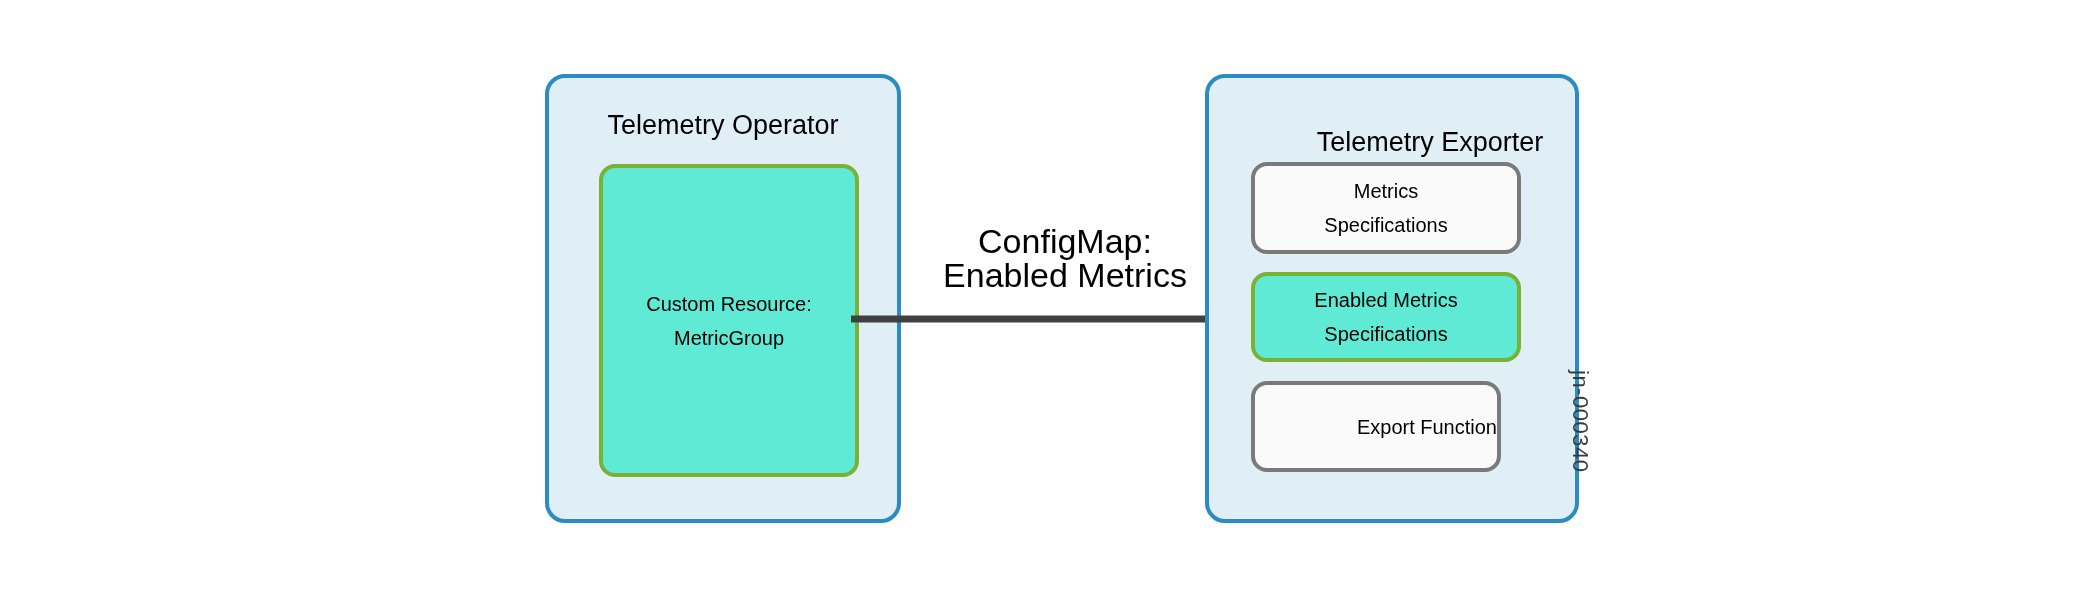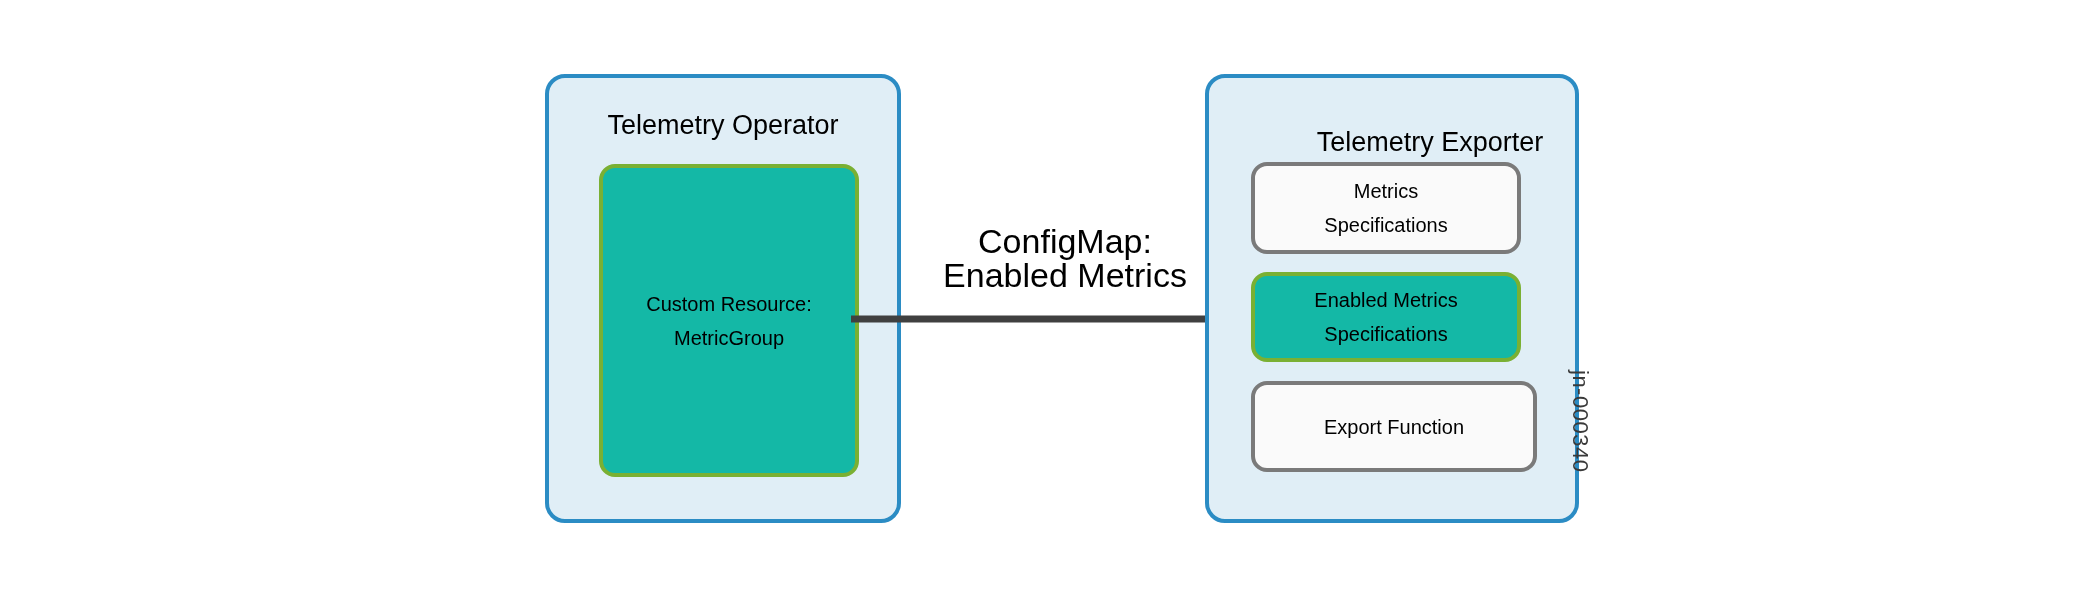--- a/index.html
+++ b/index.html
@@ -67,21 +67,21 @@
     border-radius: 16px;
     font-size: 20px;
     line-height: 34px;
     color: #000000;
   }
   .node-box .node-label {
     display: block;
     white-space: pre-line;
   }
   .node-green {
-    background: #14b8a6;
+    background: #5eead4;
     border: 4px solid #7ab033;
     text-align: center;
   }
   .node-gray {
     background: #fafafa;
     border: 4px solid #7a7a7a;
   }
 
   
   #node-custom-resource {
@@ -100,22 +100,23 @@
   }
   #node-enabled-metrics-specifications {
     left: 42px;
     top: 194px;
     width: 270px;
     height: 90px;
   }
   #node-export-function {
     left: 42px;
     top: 303px;
-    width: 286px;
+    width: 250px;
     height: 91px;
+    justify-content: flex-end;
   }
 
   
   #connector {
     position: absolute;
     left: 851px;
     top: 296px;
     width: 400px;
     height: 46px;
   }

